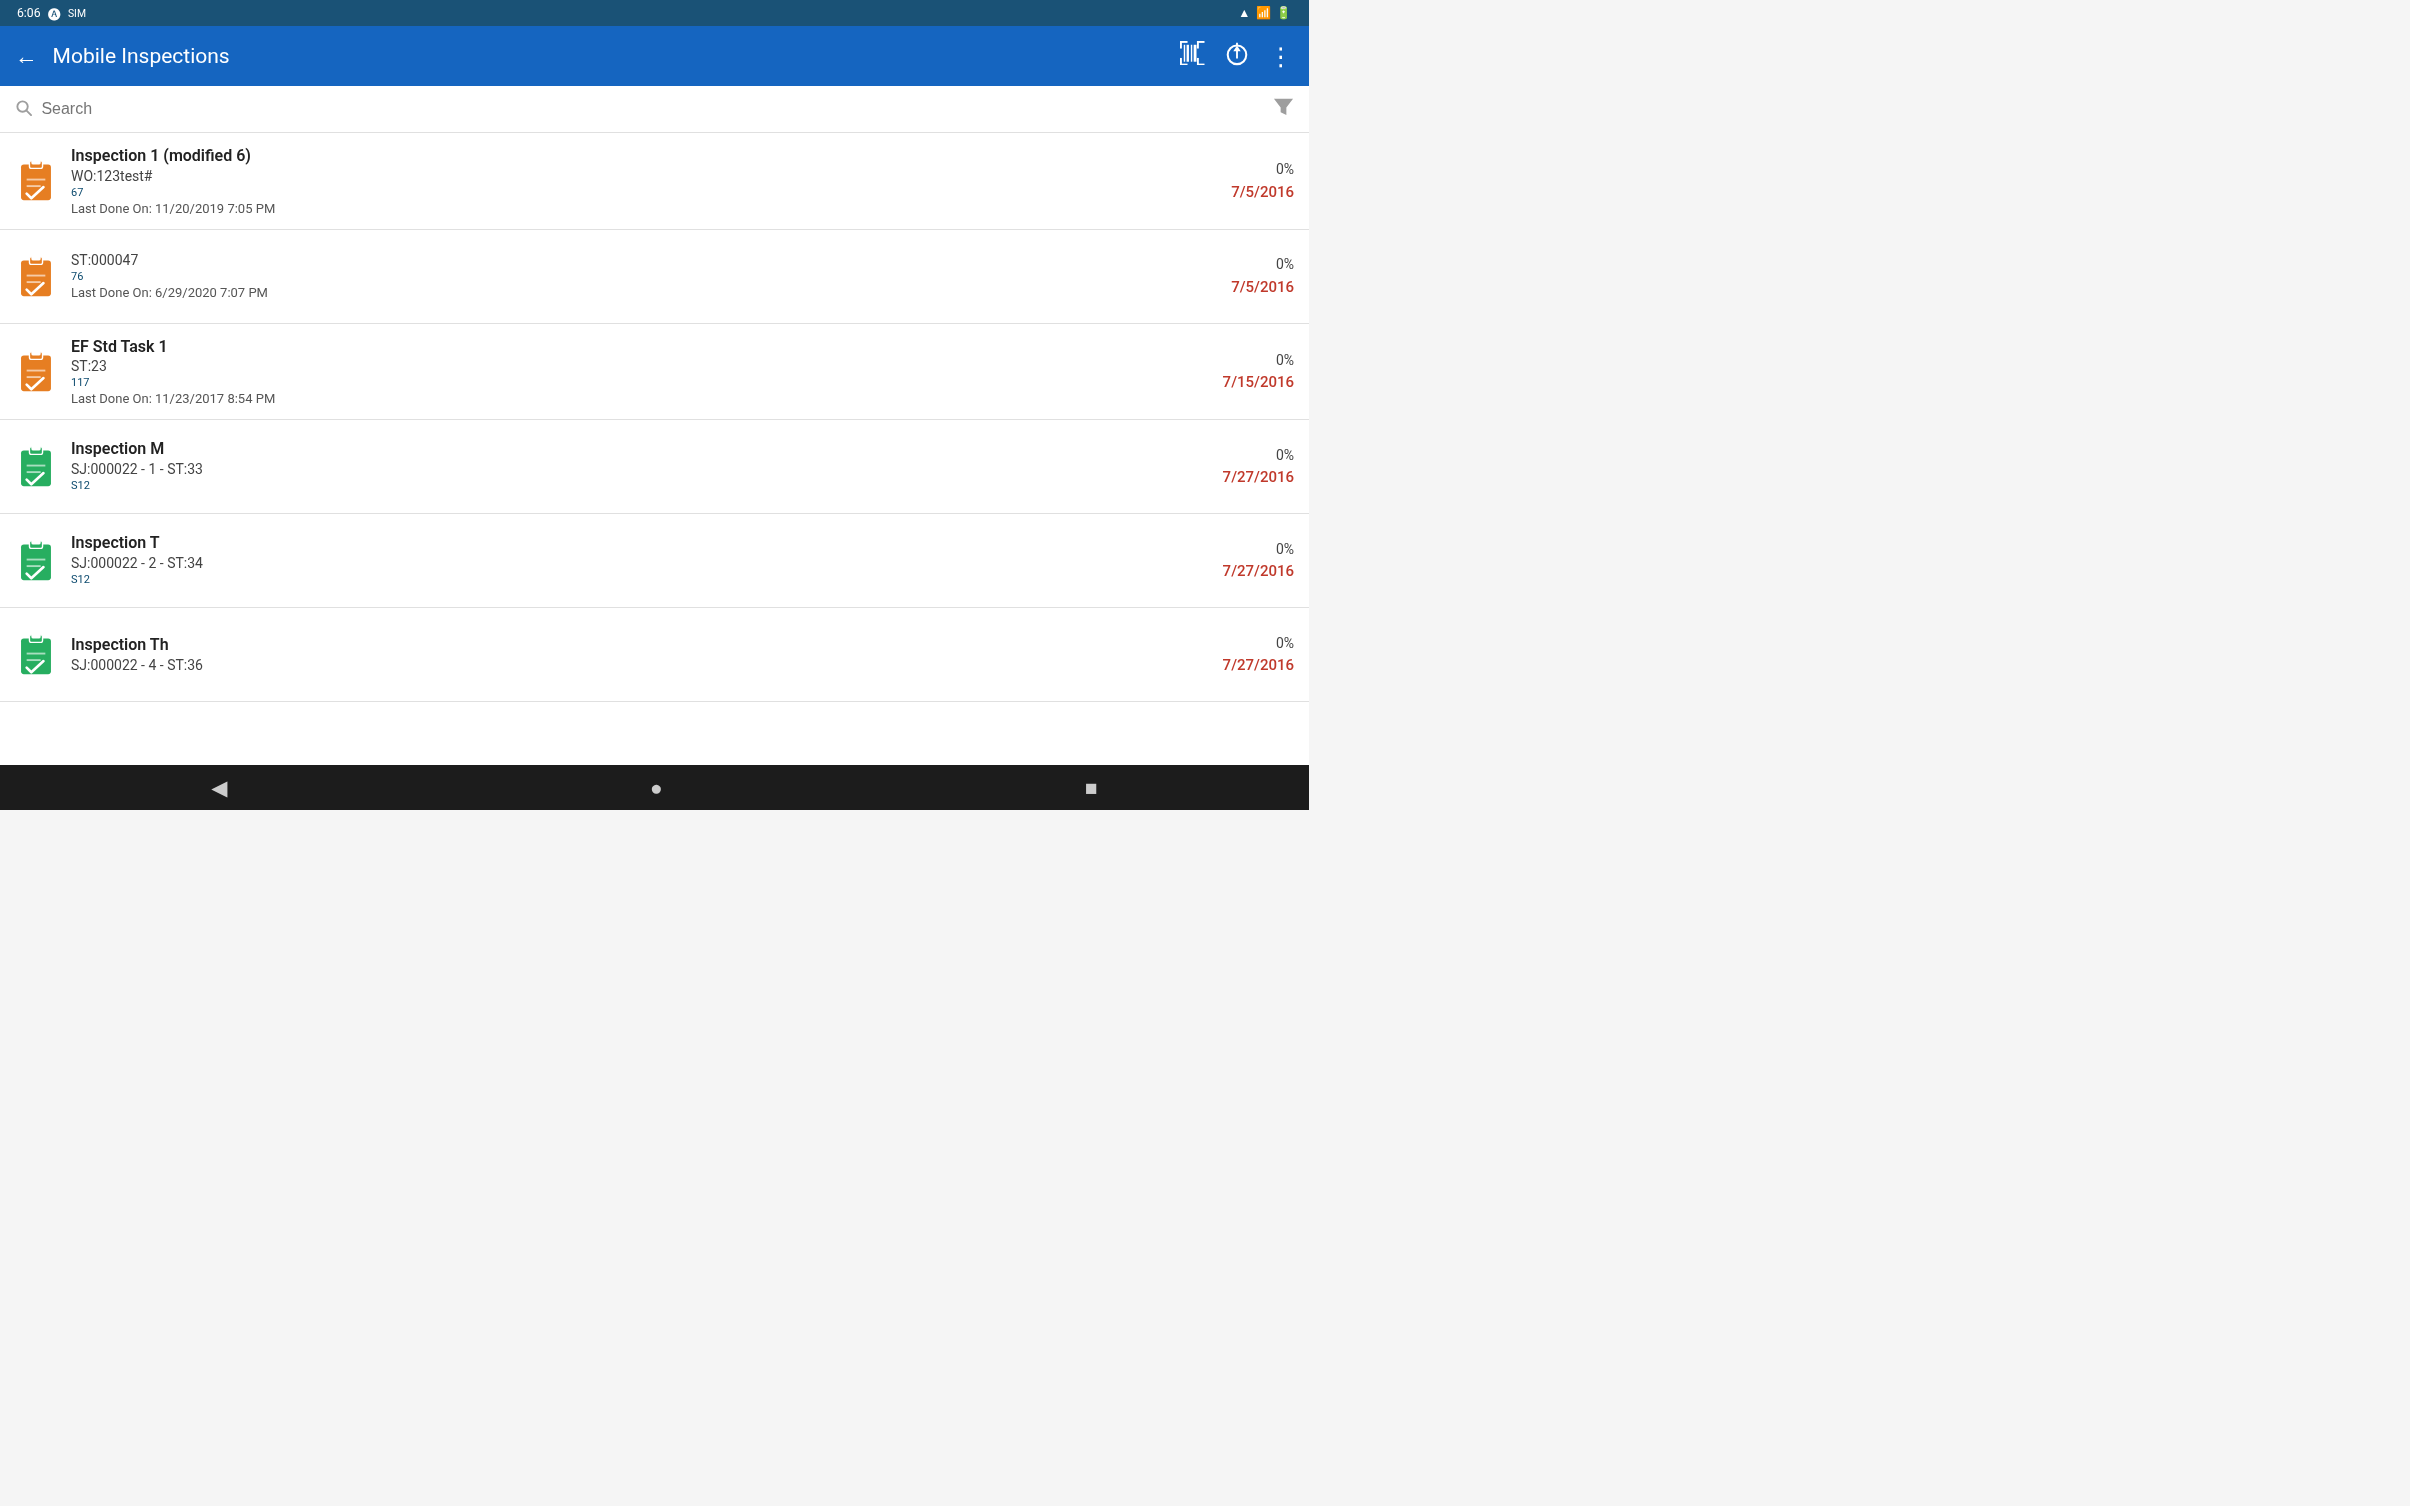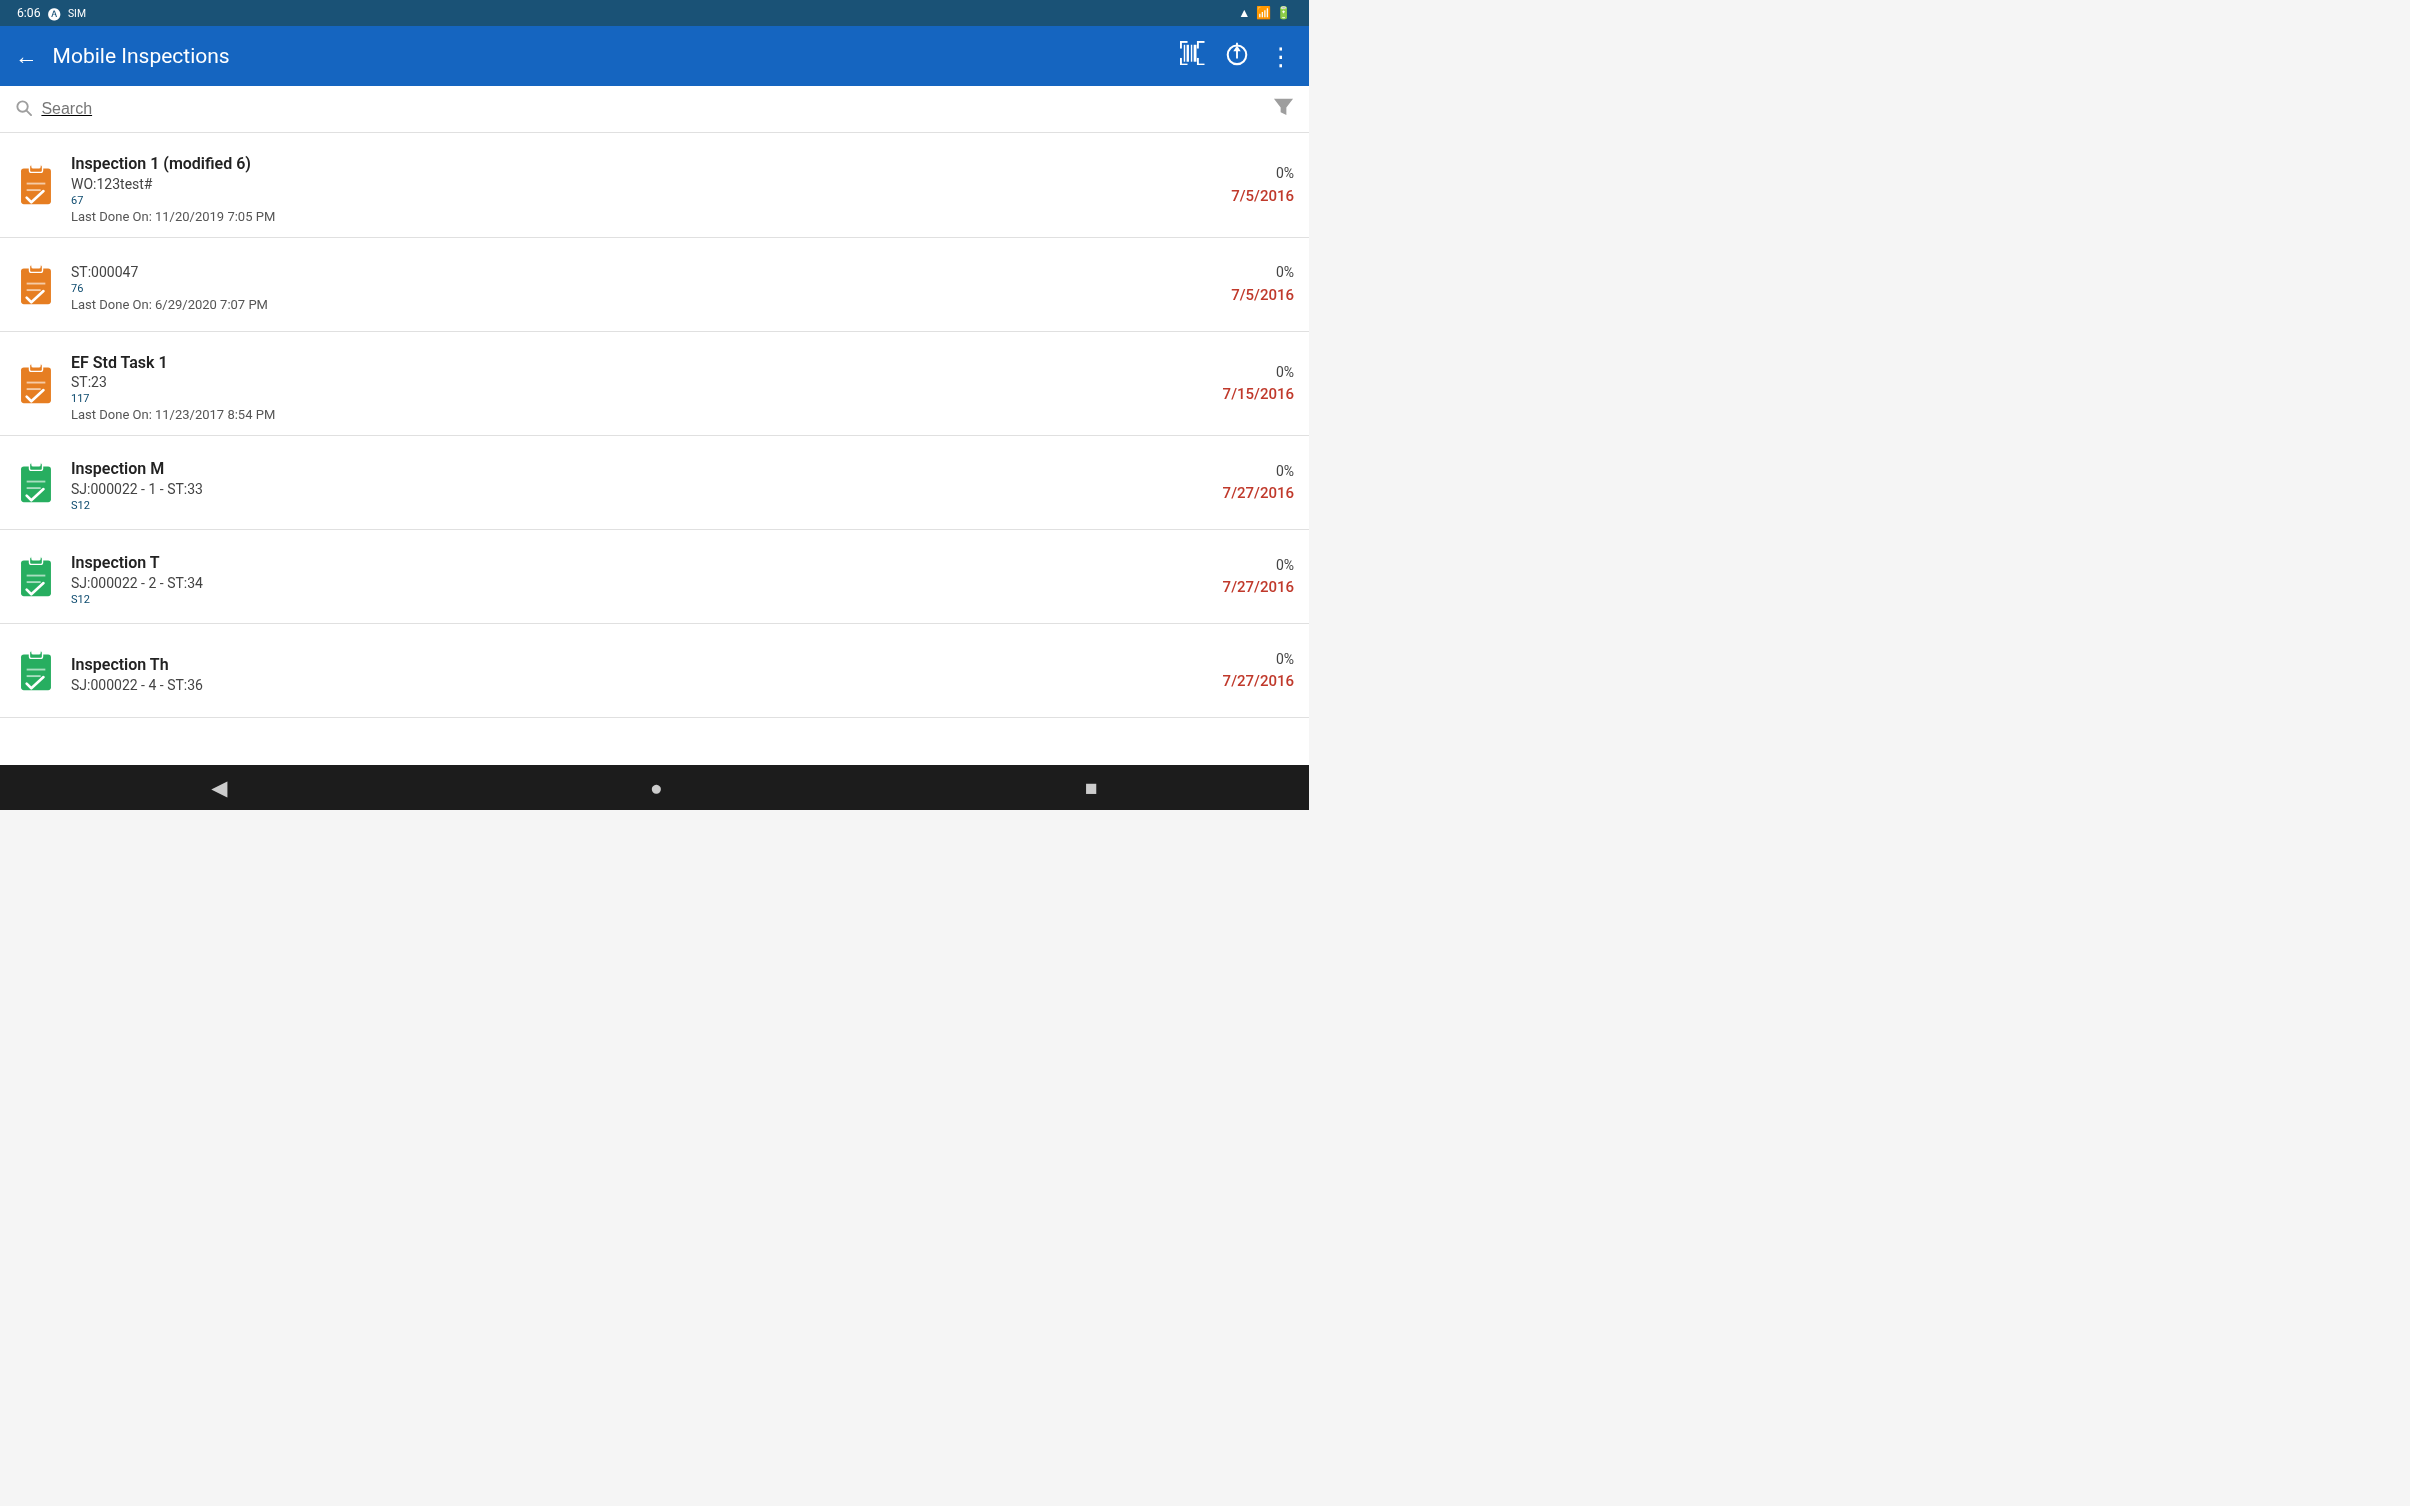--- a/index.html
+++ b/index.html
@@ -63,21 +63,20 @@
     }
 
     
     .search-bar {
       background: white;
       height: 47px;
       display: flex;
       align-items: center;
       padding: 10px 15px;
       border-bottom: 0.9px solid #e0e0e0;
-      text-decoration: underline;
     }
     .search-icon-wrap {
       color: #9e9e9e;
       font-size: 17px;
       margin-right: 9.4px;
     }
     .search-input {
       flex: 1;
       border: none;
       outline: none;
@@ -117,21 +116,20 @@
     }
 
     
     .clipboard-svg {
       width: 36px;
       height: 43px;
     }
 
     .item-content {
       flex: 1;
-      margin-top: 8px;
     }
     .item-title {
       font-size: 16px;
       font-weight: 600;
       color: #222;
       margin-bottom: 2.8px;
     }
     .item-sub {
       font-size: 14px;
       color: #444;

